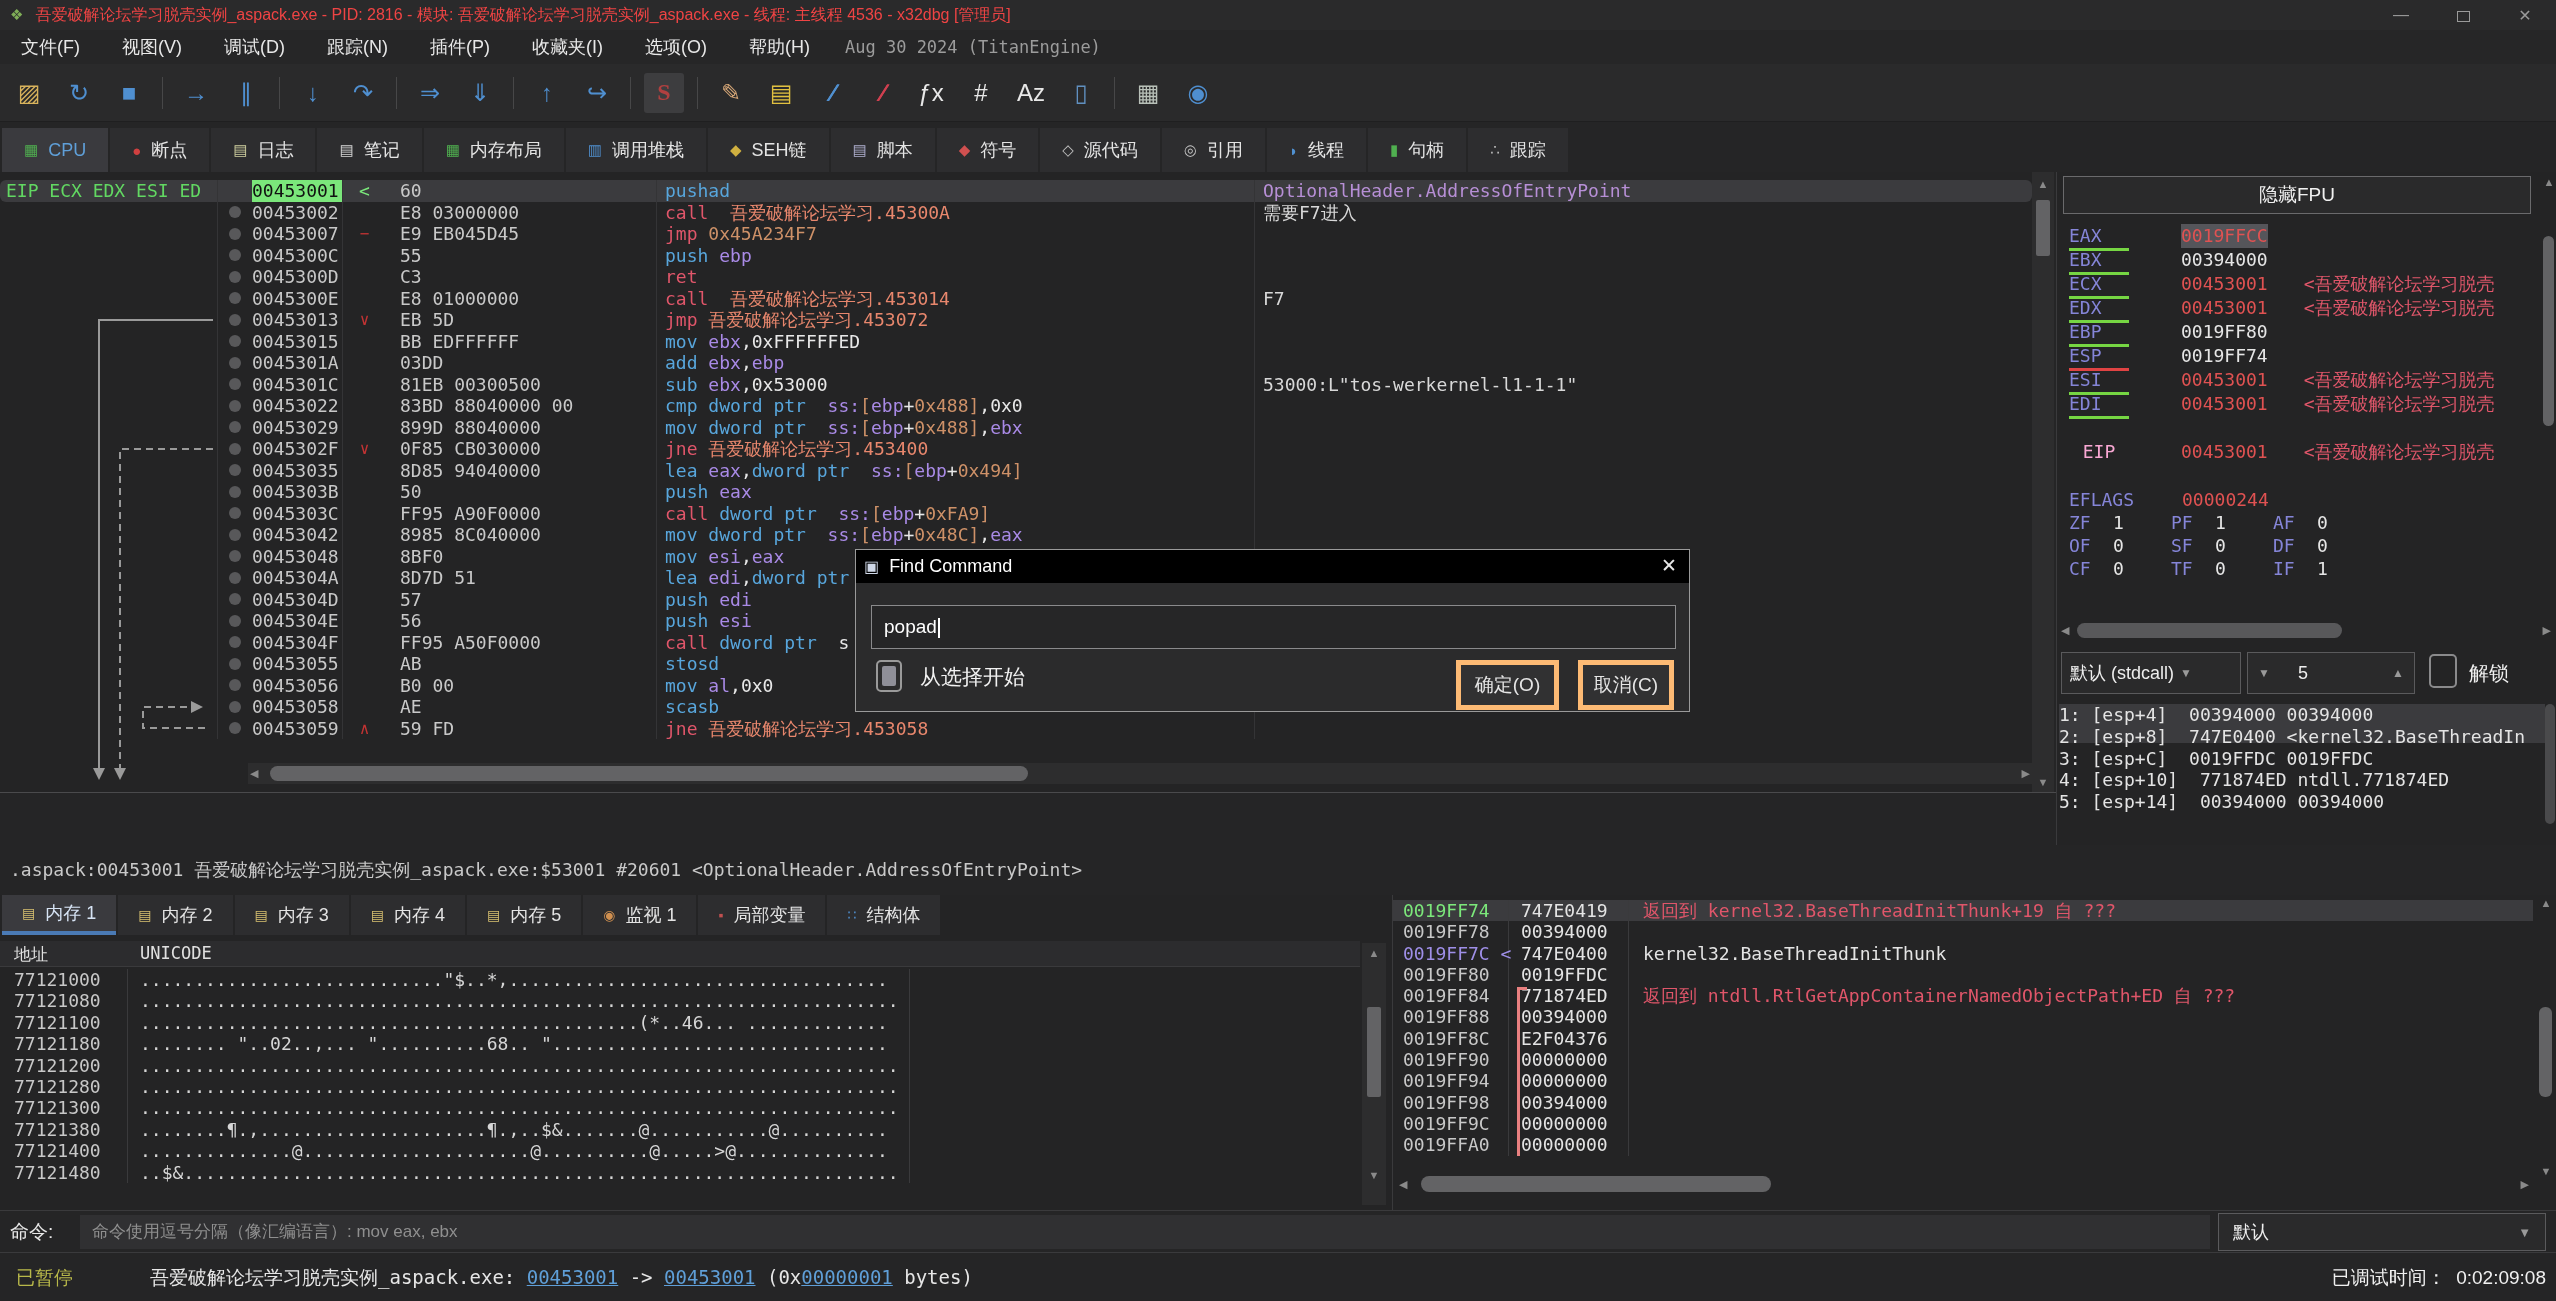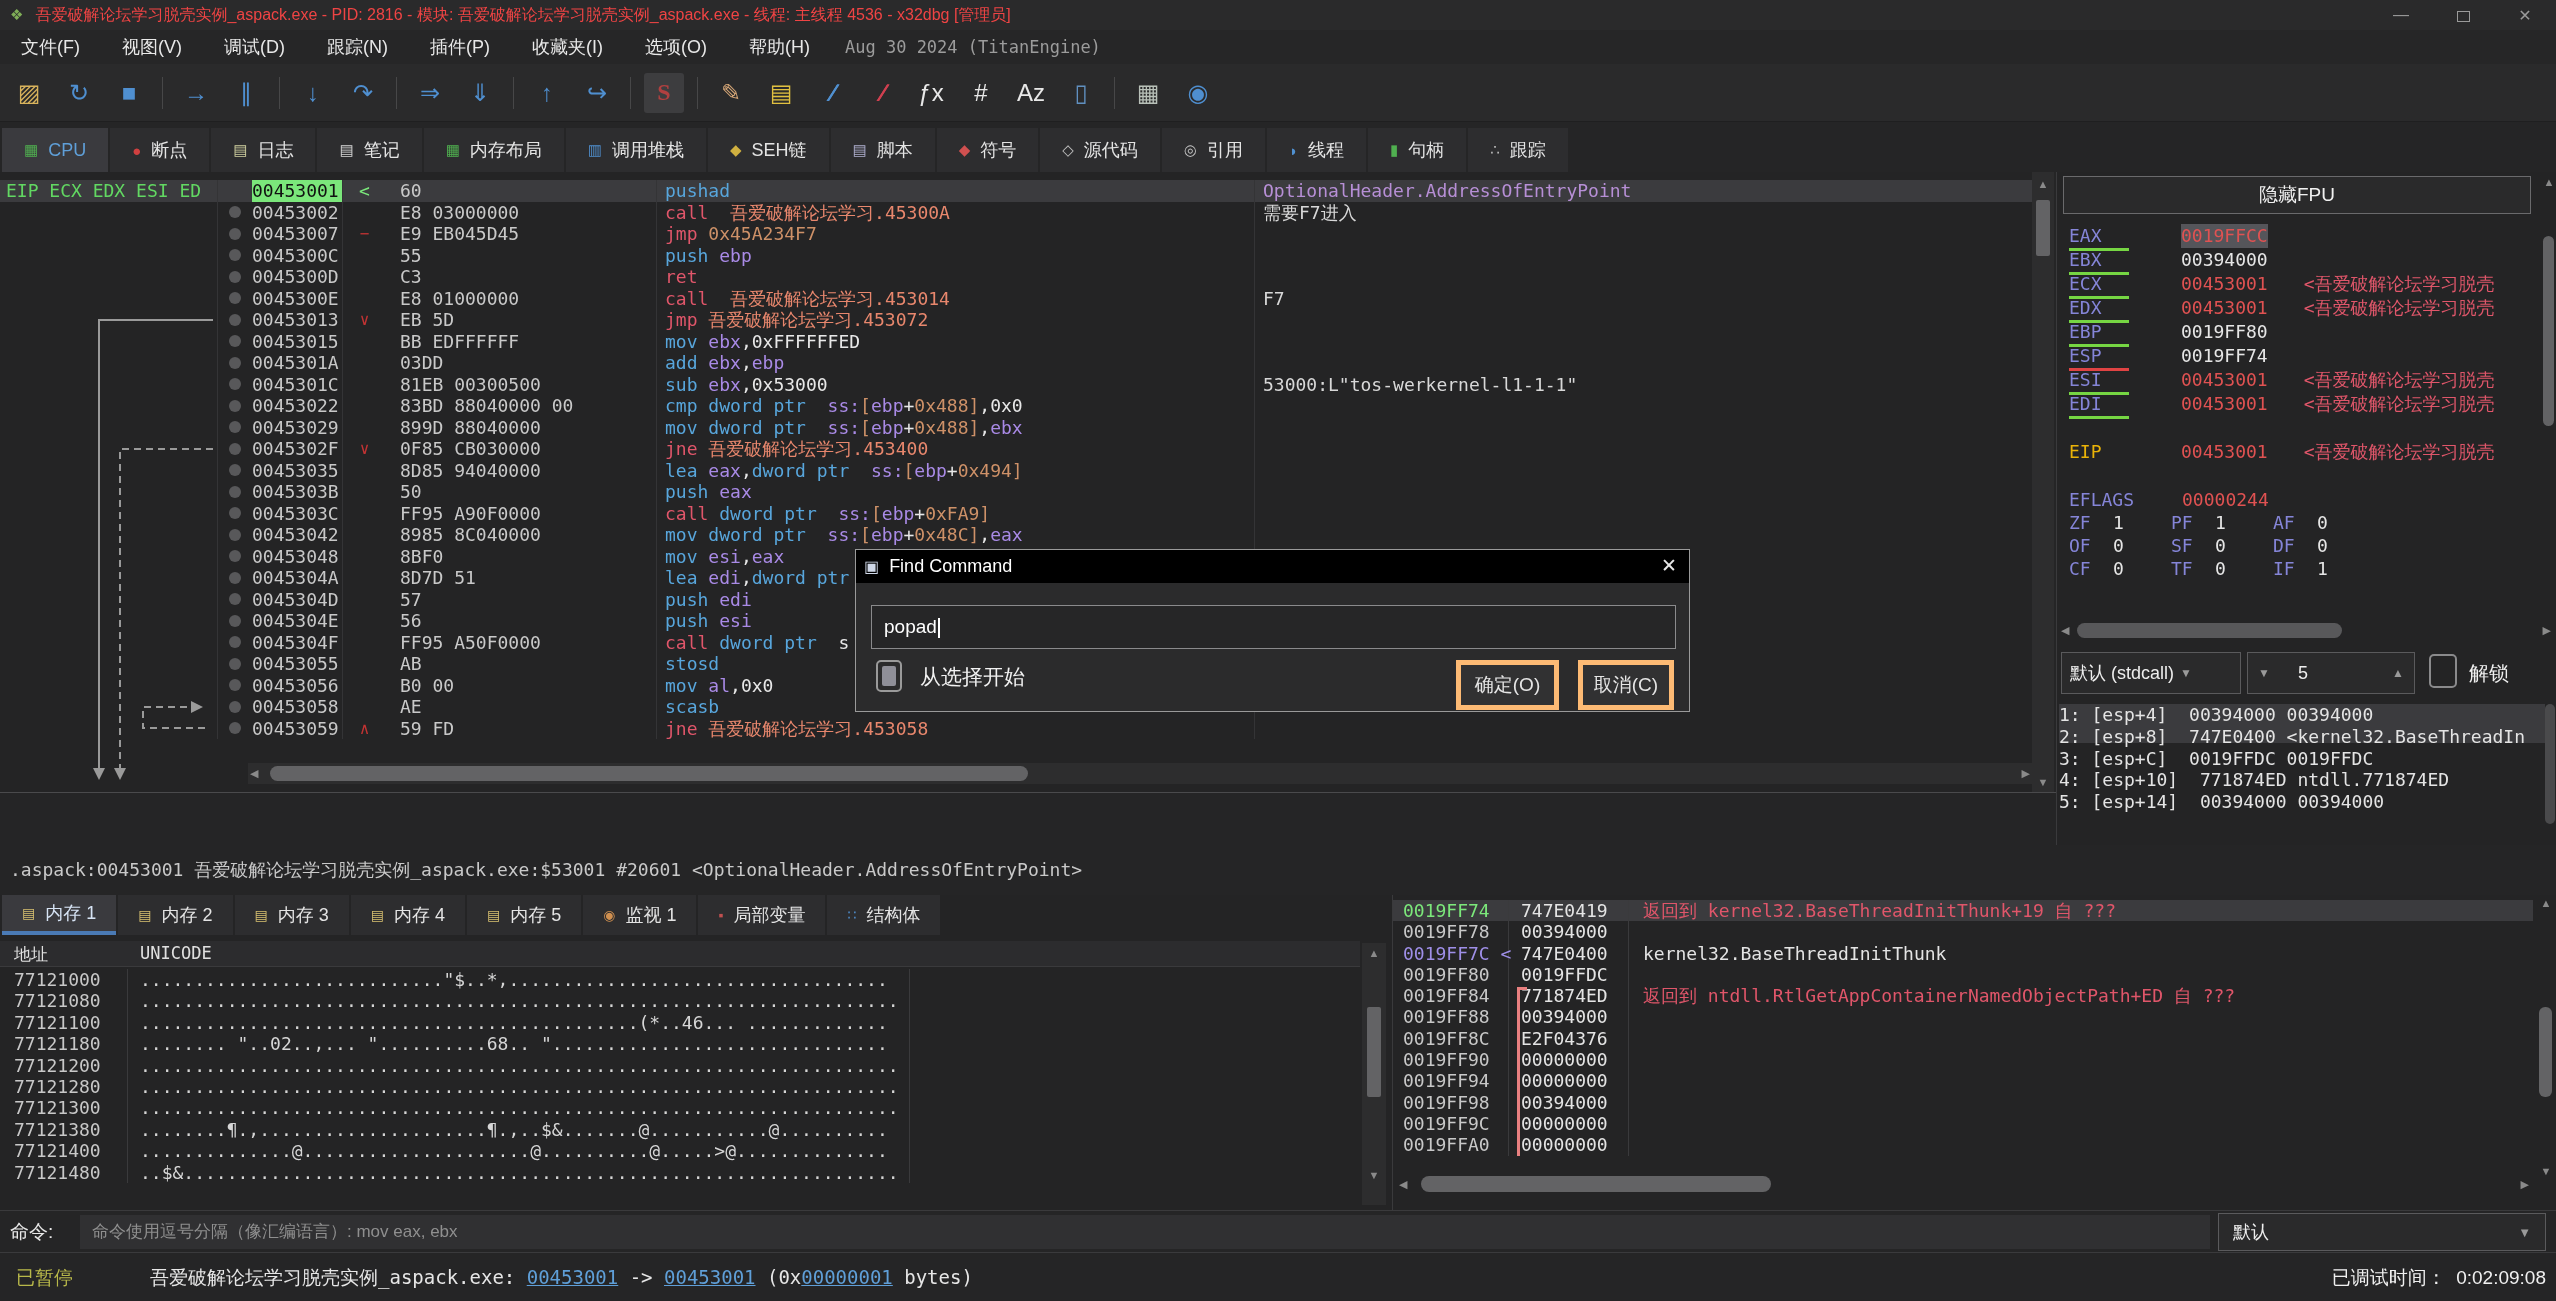--- a/index.html
+++ b/index.html
@@ -31,21 +31,21 @@
 
   
   #tabbar { position:absolute; left:2px; top:122px; width:2556px; height:50px; background:#252526; display:flex; align-items:flex-end; }
   .tab { height:44px; margin-right:2px; padding:0 22px; display:flex; align-items:center; background:#2d2d2f; color:#e4e4e4; font-size:18px; white-space:nowrap;}
   .tab .ticon { font-size:15px; margin-right:10px; }
   .tab.active { background:#3a3a3e; color:#5f9fd8; }
 
   
   #disasm { position:absolute; left:0; top:172px; width:2032px; height:620px; background:#242425; overflow:hidden; }
   #dis-rows { position:absolute; left:0; top:8px; width:2032px; }
-  .drow { display:flex; height:21.5px; line-height:21.5px; font-family:"DejaVu Sans Mono",monospace; font-size:18px; white-space:pre; }
+  .drow { display:flex; height:21.5px; line-height:21.5px; font-family:"DejaVu Sans Mono",monospace; font-size:18px; white-space:pre;border-radius:6px; }
   .drow.sel { background:#3b3b3e; }
   .c-flow { width:218px; overflow:hidden; color:#62d862; padding-left:6px; border-right:1px solid #343436; flex:none;}
   .c-dot { width:34px; flex:none; display:flex; align-items:center; justify-content:center;}
   .c-dot i { width:12px; height:12px; border-radius:50%; background:#58585a; display:block;}
   .c-addr { width:90px; flex:none; color:#c8c8c8; }
   .c-addr.eip { background:#7be77b; color:#111; }
   .c-mark { width:44px; flex:none; border-left:1px solid #343436; color:#c23333; text-align:center; font-size:16px;}
   .c-mark .lt { color:#7be77b; font-size:18px;}
   .c-bytes { width:271px; flex:none; color:#c9c9c9; border-right:1px solid #343436; padding-left:14px;}
   .c-instr { width:598px; flex:none; padding-left:8px; border-right:1px solid #343436; overflow:hidden;}
@@ -65,21 +65,21 @@
   .sb .arrow { color:#8a8a8a; font-size:11px; text-align:center; }
   .thumb { background:#636365; border-radius:2px; position:absolute; }
 
   
   #regs { position:absolute; left:2056px; top:172px; width:500px; height:673px; background:#242425; border-left:1px solid #3a3a3c; overflow:hidden;}
   #fpubtn { position:absolute; left:6px; top:4px; width:468px; height:38px; border:1px solid #6a6a6c; background:#2a2a2b; color:#f0f0f0; text-align:center; line-height:36px; font-size:19px;}
   .regrow { position:absolute; left:12px; height:24px; line-height:24px; font-family:"DejaVu Sans Mono",monospace; font-size:18px; white-space:nowrap;}
   .regname { display:inline-block; width:60px; color:#8585d8; }
   .regname.ug { border-bottom:3px solid #76d643; }
   .regname.ur { border-bottom:3px solid #e04343; }
-  .regname.eipn { color:#eab308; }
+  .regname.eipn { color:#f9a8d4;text-align:center; }
   .regval { display:inline-block; margin-left:52px; color:#e6e6e6; }
   .regval.chg { color:#e05252; }
   .regval.selbg { background:#55555a; }
   .regcmt { color:#e0566a; margin-left:36px; }
   .flaglbl { color:#8585d8; }
   #eflagsrow .v { color:#e05252; margin-left:48px;}
   .flagv { color:#e6e6e6; }
 
   
   .combo { background:#2a2a2b; border:1px solid #5a5a5c; color:#eee; display:flex; align-items:center; font-size:18px;}

